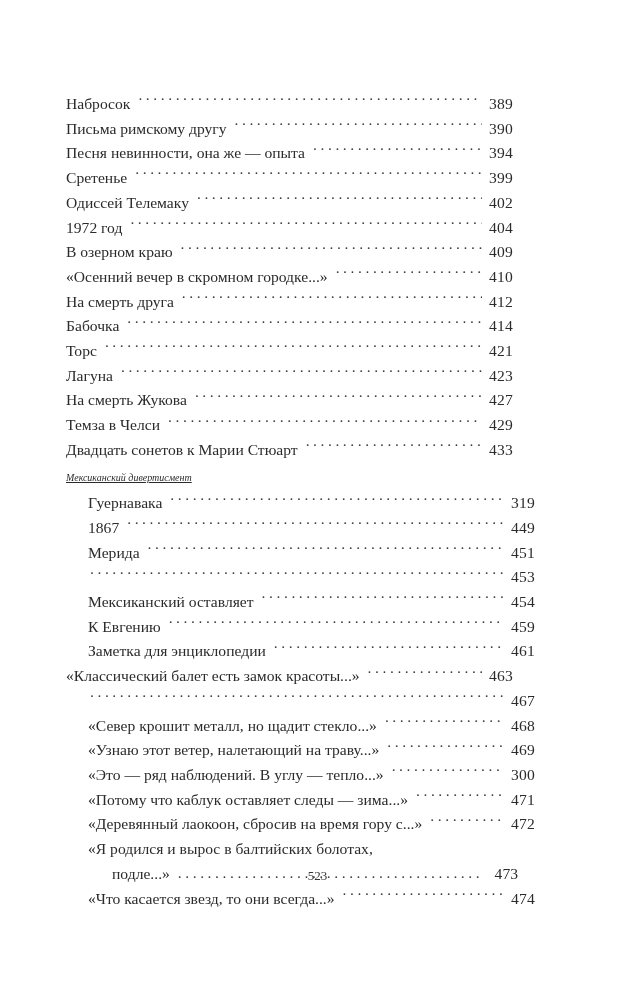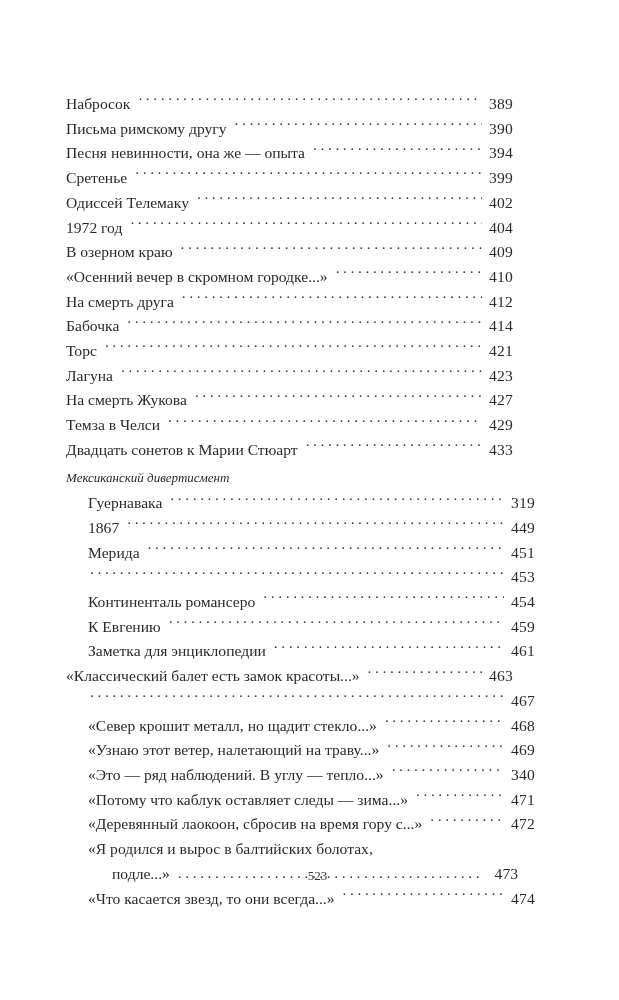--- a/index.html
+++ b/index.html
@@ -69,25 +69,26 @@
   }
 
   
   .lvl0 { margin-left: 0px; }
   .lvl1 { margin-left: 22px; }
   .lvl1 .page { width: 34px; }
 
   
   .section-head {
     font-style: italic;
-    font-size: 13px;
+    font-size: 10px;
     line-height: 24.7px;
     margin-top: 3px;
     margin-bottom: 1px;
     white-space: nowrap;
+    text-decoration: underline;
   }
 
   
   .entry-wrap {
     margin-left: 22px;
     font-size: 15.6px;
     line-height: 24.7px;
   }
   .entry-wrap .first-line {
     white-space: nowrap;
@@ -234,21 +235,21 @@
       <div class="entry lvl1">
         <span class="title">Мерида</span>
         <span class="leader"></span>
         <span class="page">451</span>
       </div>
       <div class="entry lvl1">
         <span class="leader"></span>
         <span class="page">453</span>
       </div>
       <div class="entry lvl1">
-        <span class="title">Континенталь романсеро</span>
+        <span class="title">Мексиканский оставляет</span>
         <span class="leader"></span>
         <span class="page">454</span>
       </div>
       <div class="entry lvl1">
         <span class="title">К Евгению</span>
         <span class="leader"></span>
         <span class="page">459</span>
       </div>
       <div class="entry lvl1">
         <span class="title">Заметка для энциклопедии</span>
@@ -270,21 +271,21 @@
         <span class="page">468</span>
       </div>
       <div class="entry lvl1">
         <span class="title">«Узнаю этот ветер, налетающий на траву...»</span>
         <span class="leader"></span>
         <span class="page">469</span>
       </div>
       <div class="entry lvl1">
         <span class="title">«Это — ряд наблюдений. В углу — тепло...»</span>
         <span class="leader"></span>
-        <span class="page">340</span>
+        <span class="page">300</span>
       </div>
       <div class="entry lvl1">
         <span class="title">«Потому что каблук оставляет следы — зима...»</span>
         <span class="leader"></span>
         <span class="page">471</span>
       </div>
       <div class="entry lvl1">
         <span class="title">«Деревянный лаокоон, сбросив на время гору с...»</span>
         <span class="leader"></span>
         <span class="page">472</span>

